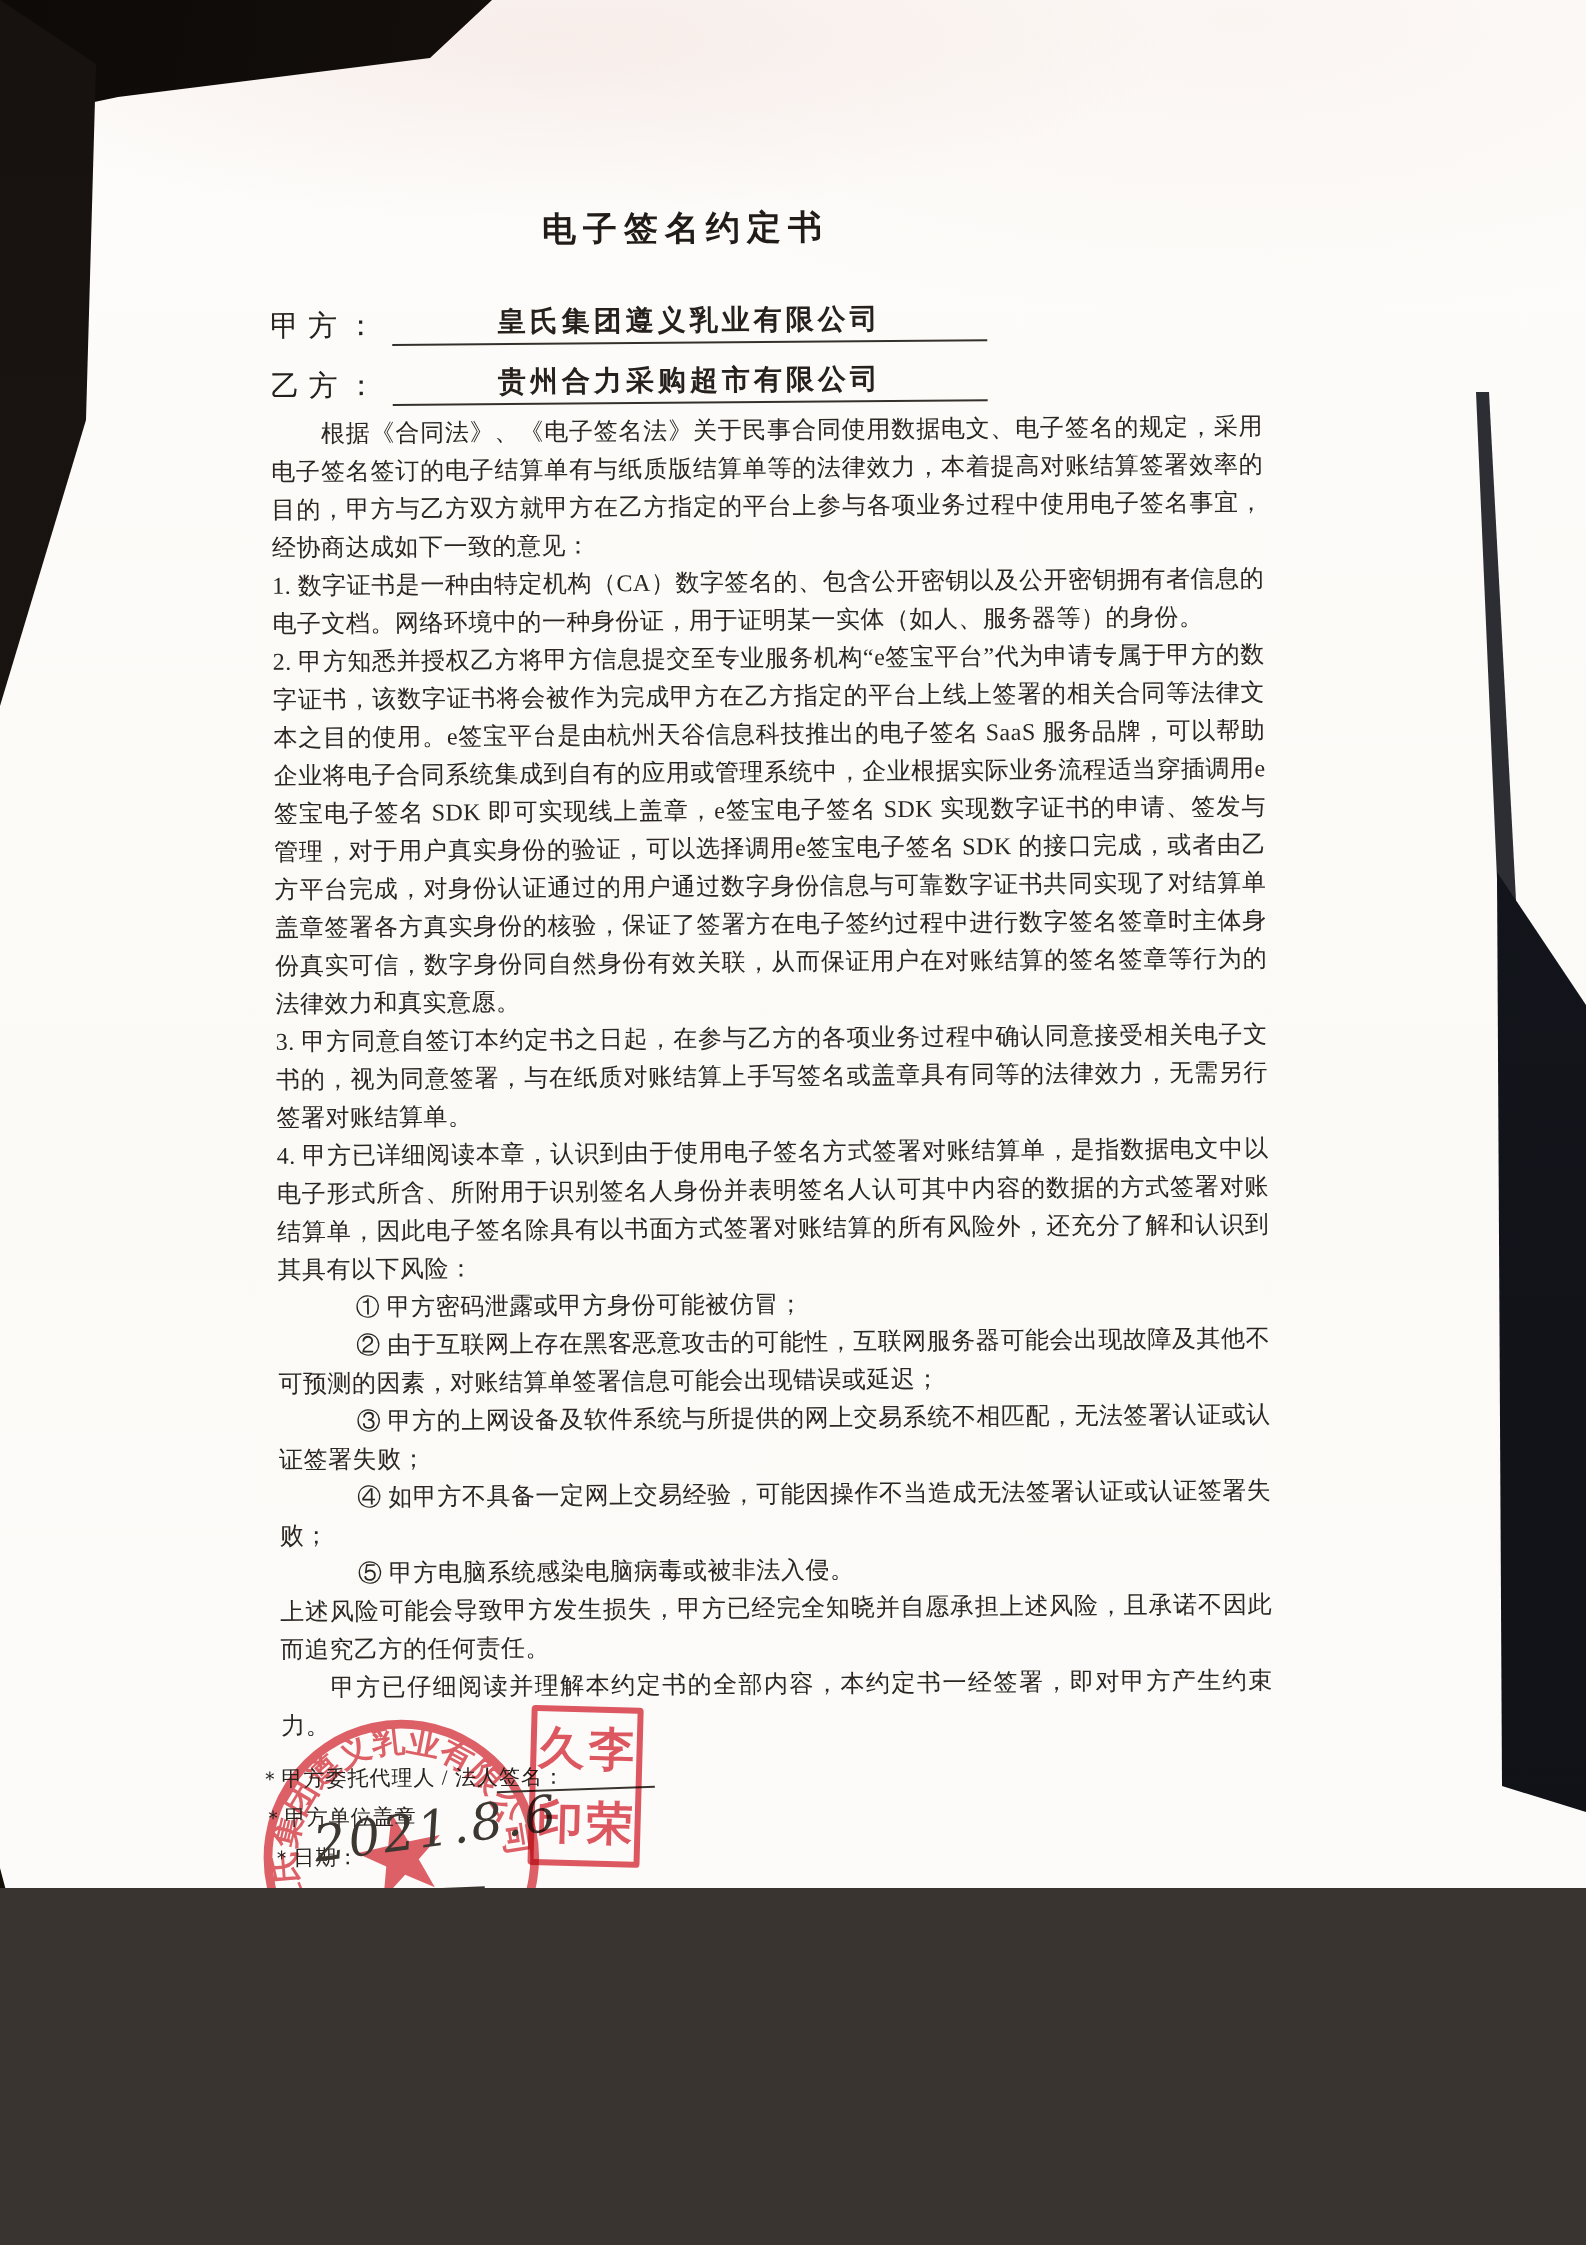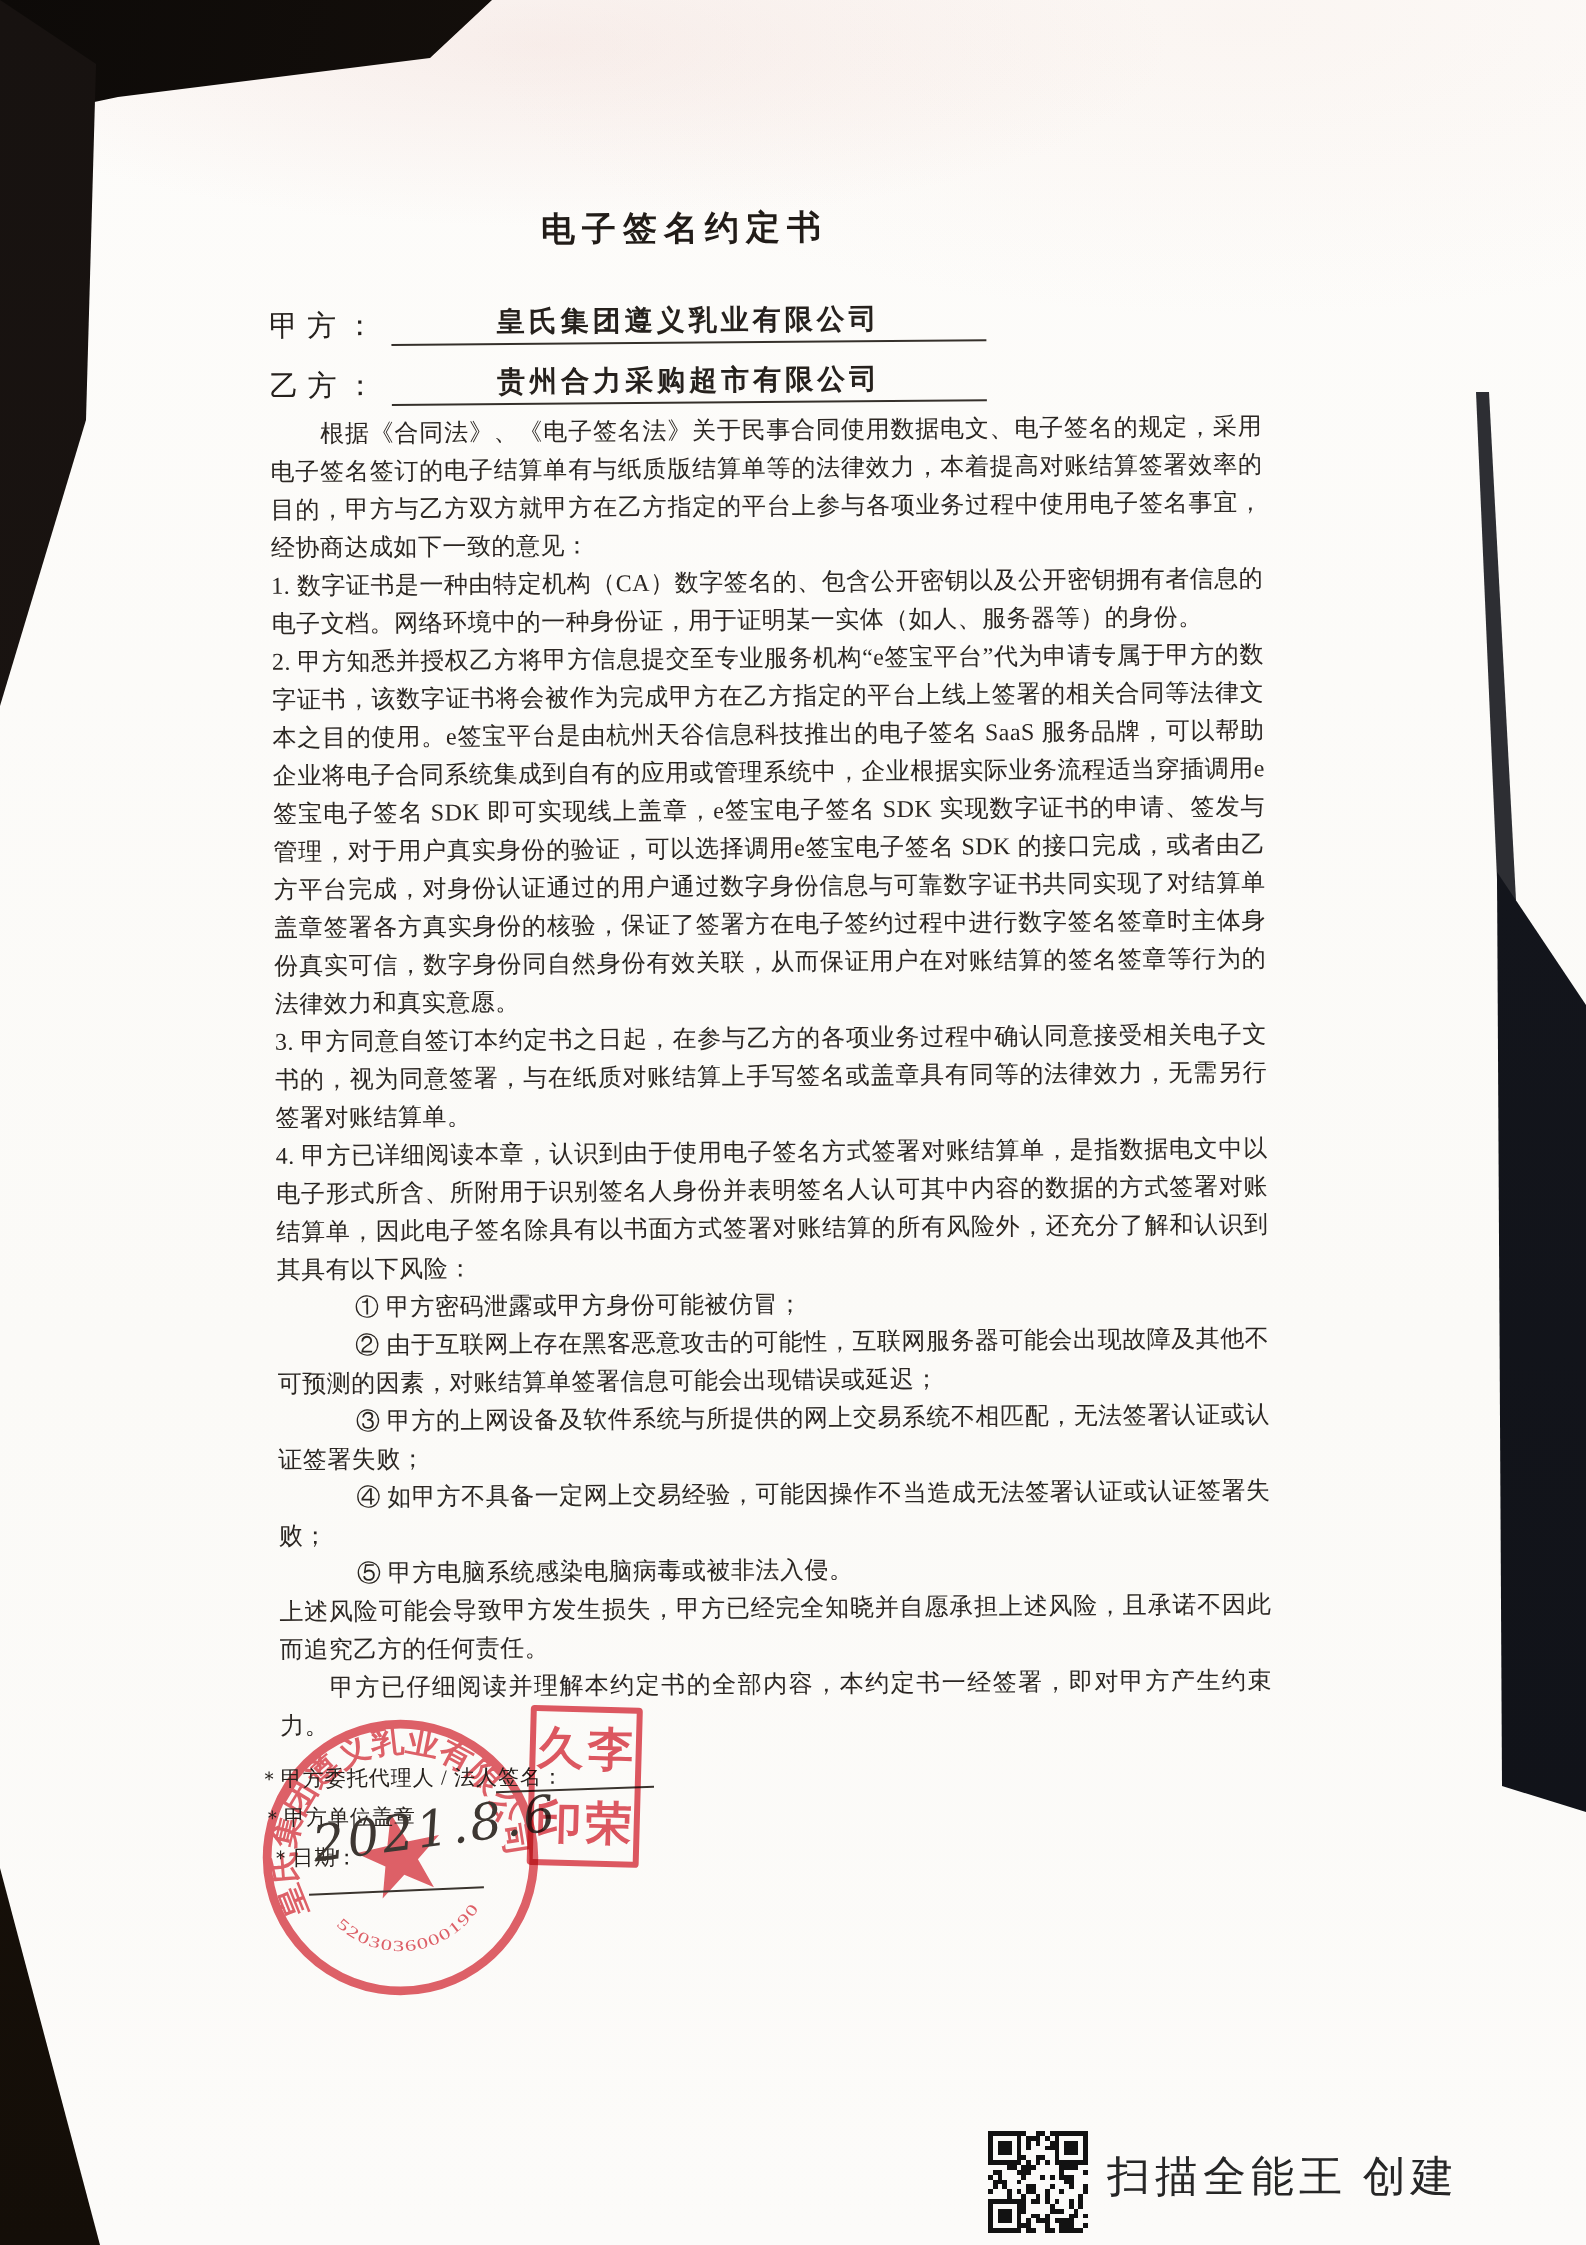--- a/index.html
+++ b/index.html
@@ -1,17 +1,17 @@
 <!DOCTYPE html>
 <html style="--seal-red: #d8454f;"><head>
 <meta charset="utf-8">
 <style>
   html,body{margin:0;padding:0;background:#3a3430;}
   .page{
-    position:relative;width:1586px;height:2245px;margin:0 auto;overflow:hidden;
+    position:relative;width:1586px;height:1888px;margin:0 auto;overflow:hidden;
     background:
       radial-gradient(900px 260px at 34% 2%, rgba(233,199,192,0.28), rgba(233,199,192,0) 70%),
       radial-gradient(1100px 420px at 78% 1%, rgba(242,221,212,0.22), rgba(242,221,212,0) 70%),
       linear-gradient(#fdfcfa,#fbfaf7 60%,#fcfbf9);
     font-family:"Liberation Serif","DejaVu Serif",serif;
     color:#2b2622;
   }
   
   .backdrop{position:absolute;inset:0;pointer-events:none;}
   .bd-tl{position:absolute;inset:0;background:linear-gradient(100deg,#0d0a08,#251b13);

